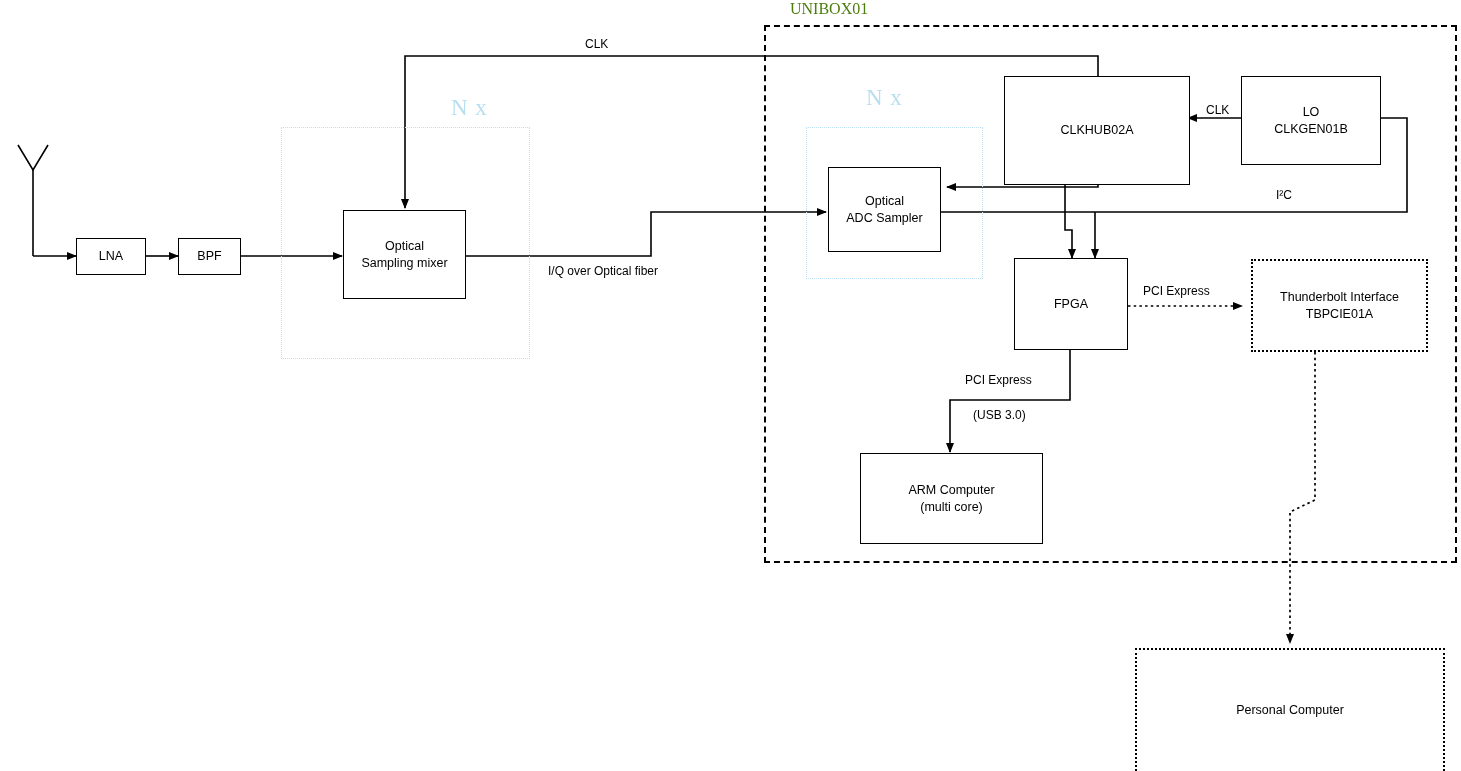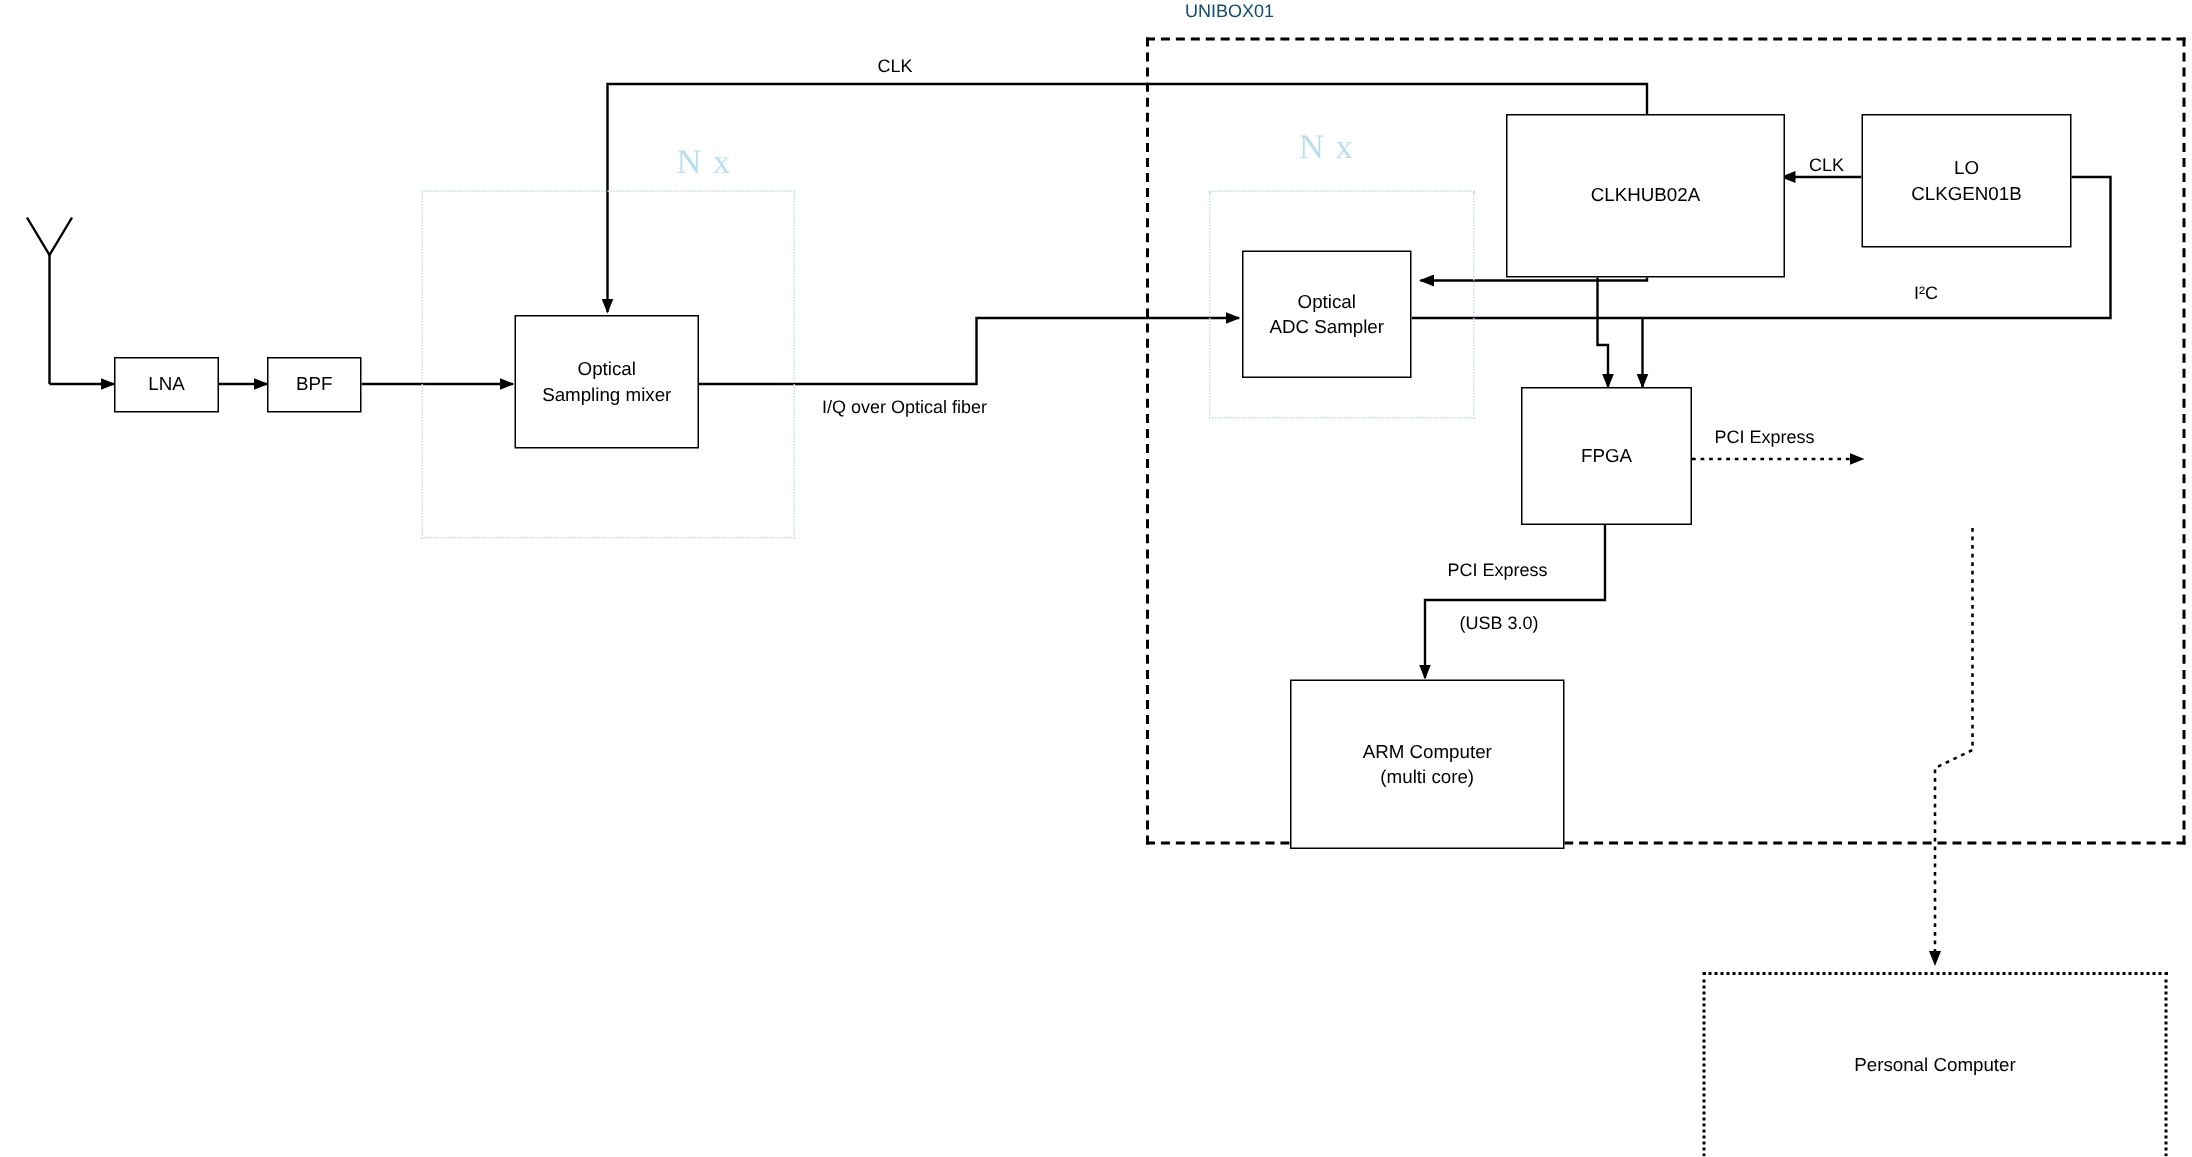--- a/index.html
+++ b/index.html
@@ -65,23 +65,24 @@
   }
   .wire-label {
     position: absolute;
     font-size: 12px;
     color: #000000;
     background: transparent;
     white-space: nowrap;
   }
   .plain-label {
     position: absolute;
-    font-size: 12px;
-    color: #0c4a6e;
+    font-size: 16px;
+    color: #4d7c0f;
     white-space: nowrap;
+    font-family: Liberation Serif, serif;
   }
 </style>
 </head>
 <body>
 
 <div id="canvas">
 
   <svg class="wires" viewBox="0 0 1461 771">
     <defs>
       <marker id="arrow" markerWidth="10" markerHeight="8" refX="9" refY="4" orient="auto" markerUnits="userSpaceOnUse">
@@ -148,22 +149,24 @@
   <div class="box" style="left:828px; top:167px; width:113px; height:85px;">Optical
 ADC Sampler</div>
 
   <div class="box" style="left:1004px; top:76px; width:186px; height:109px;">CLKHUB02A</div>
 
   <div class="box" style="left:1241px; top:76px; width:140px; height:89px;">LO
 CLKGEN01B</div>
 
   <div class="box" style="left:1014px; top:258px; width:114px; height:92px;">FPGA</div>
 
+  <div class="box dotted" style="left:1251px; top:259px; width:177px; height:93px;">Thunderbolt Interface
+TBPCIE01A</div>
 
-  <div class="box" style="left:860px; top:453px; width:183px; height:113px;">ARM Computer
+  <div class="box" style="left:860px; top:453px; width:183px; height:91px;">ARM Computer
 (multi core)</div>
 
   <div class="box dotted" style="left:1135px; top:648px; width:310px; height:123px; border-bottom:none;">Personal Computer</div>
 
   <div class="wire-label" style="left:585px; top:37px;">CLK</div>
 
   <div class="wire-label" style="left:1206px; top:103px;">CLK</div>
 
   <div class="wire-label" style="left:1240px; top:188px;margin-left:36px;">I²C</div>
 

